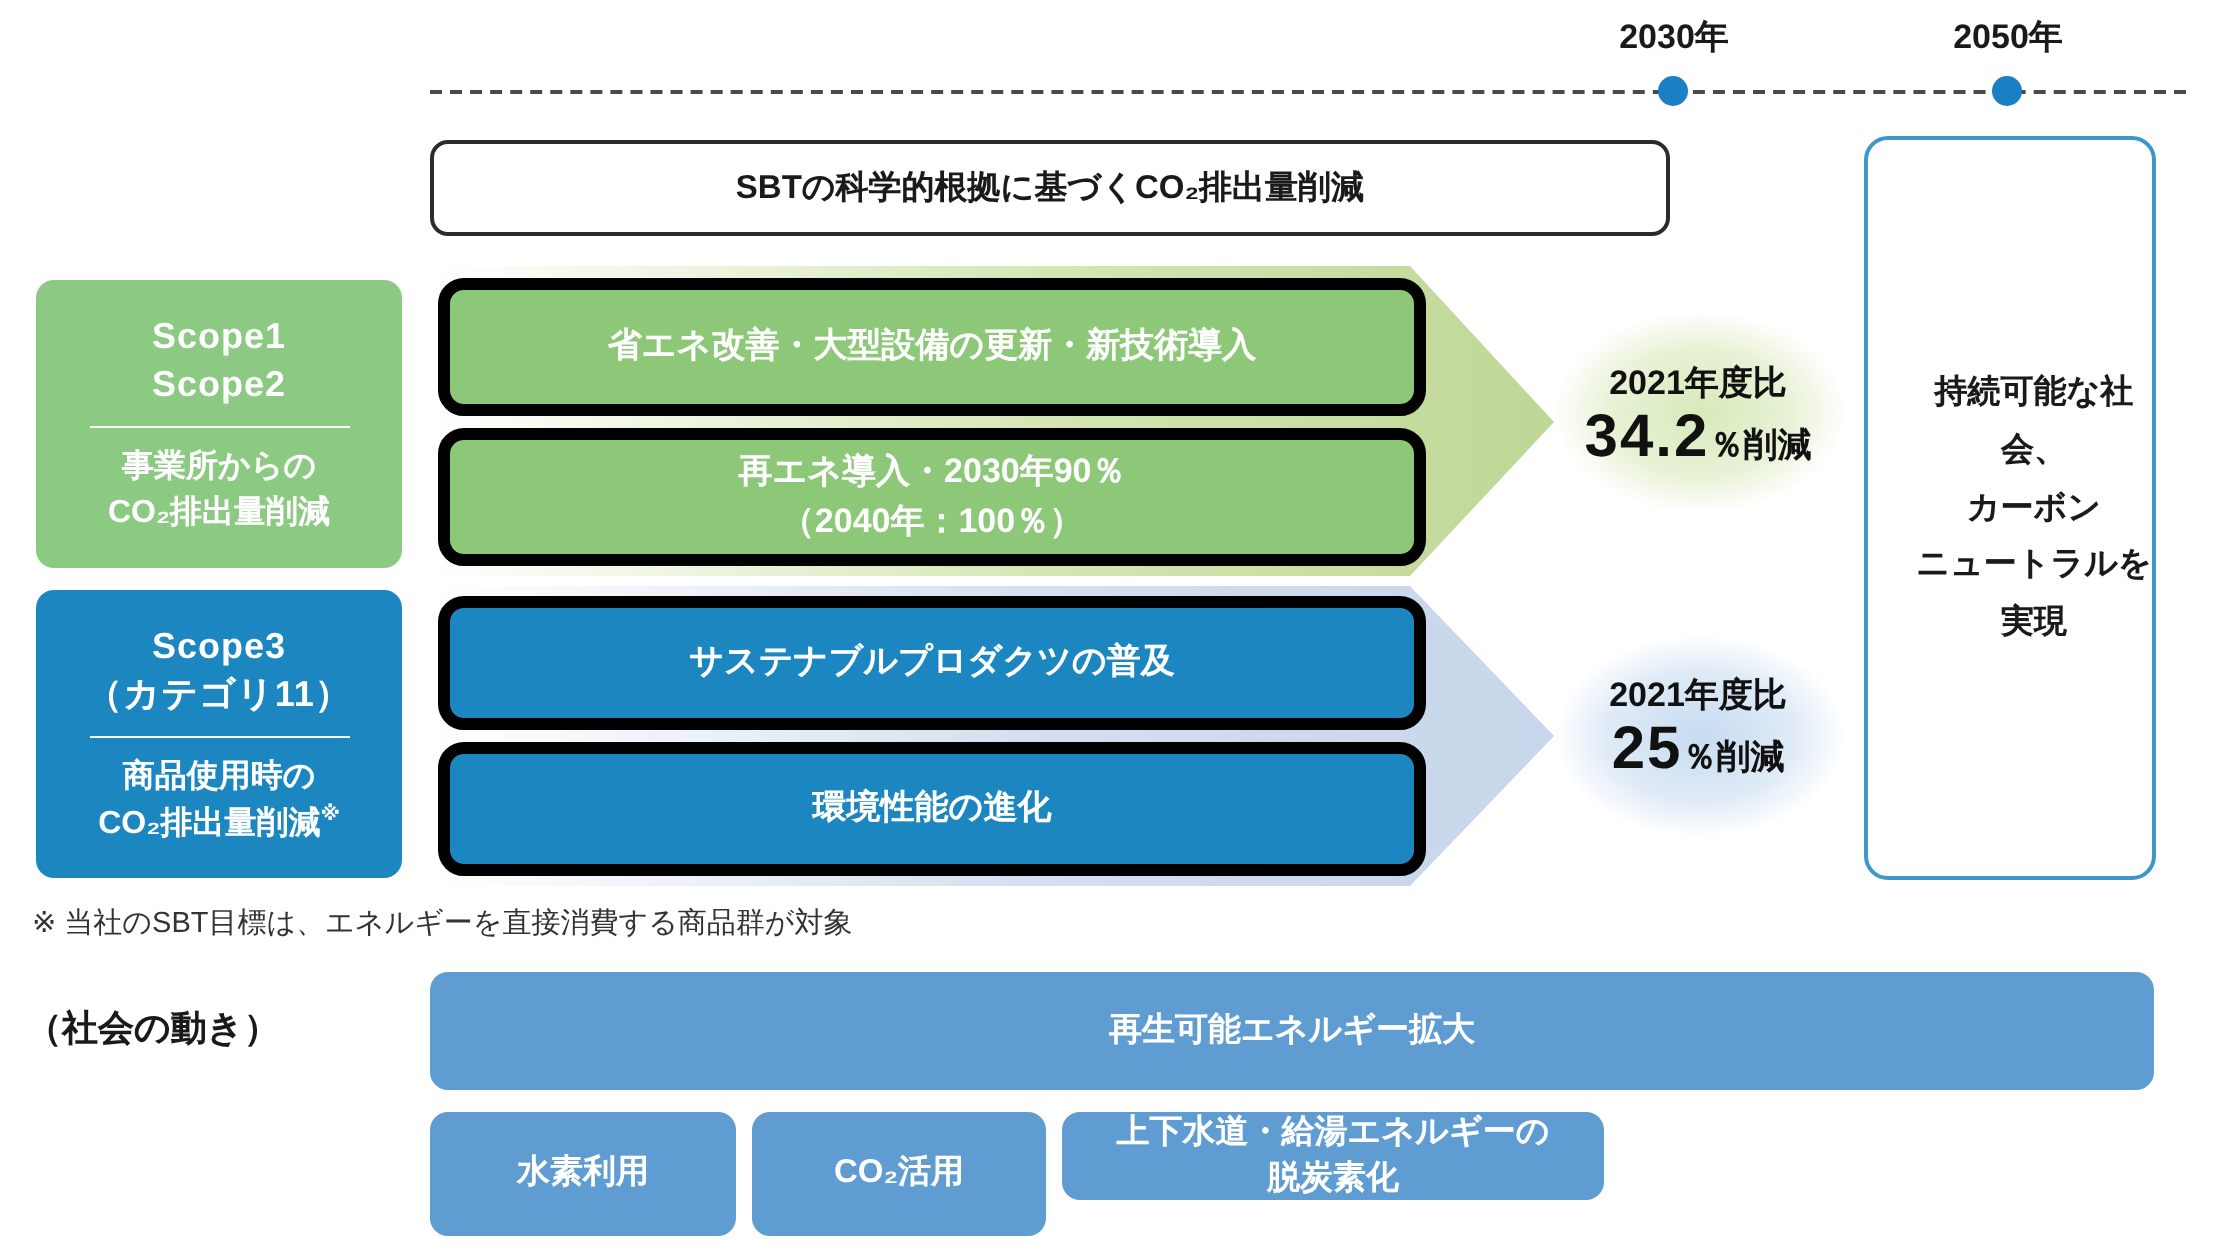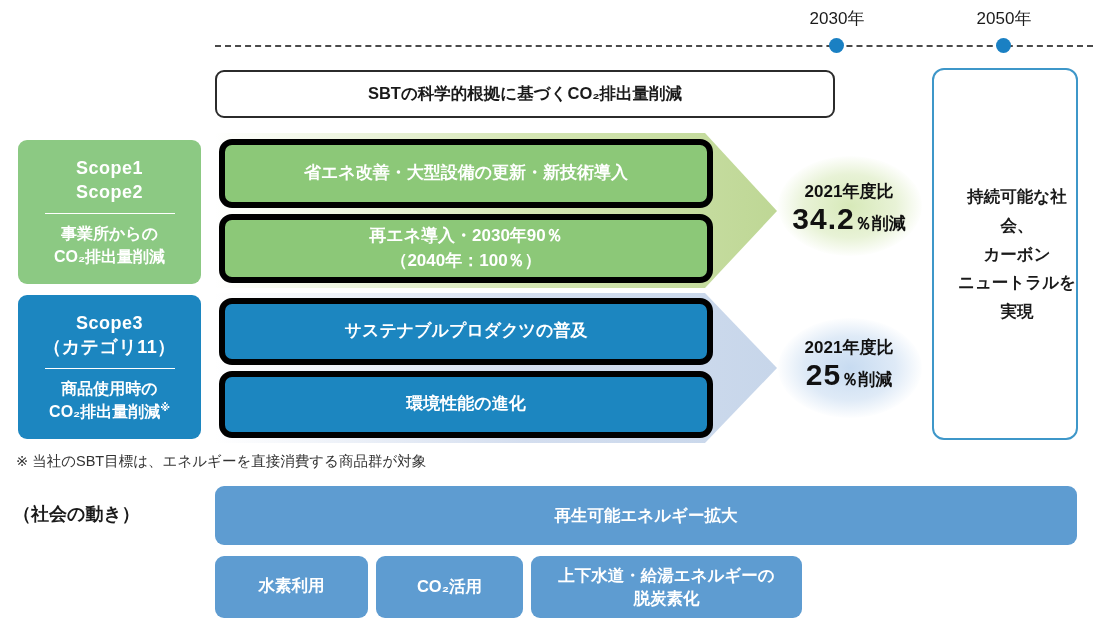--- a/index.html
+++ b/index.html
@@ -7,21 +7,21 @@
   .stage{
     position:relative;width:1112px;height:630px;background:#ffffff;
     font-family:"Liberation Sans","DejaVu Sans",sans-serif;
     color:#1a1a1a;overflow:hidden;
   }
   .abs{position:absolute;}
   .center-flex{display:flex;align-items:center;justify-content:center;text-align:center;}
   .col{flex-direction:column;}
 
   
-  .year-label{font-size:17px;font-weight:normal;transform:translateX(-50%);white-space:nowrap;text-align:right;}
+  .year-label{font-size:17px;font-weight:bold;transform:translateX(-50%);white-space:nowrap;text-align:right;}
   .dashline{border-top:2px dashed #4a4a4a;height:0;}
   .dot{width:15px;height:15px;border-radius:50%;background:#1a80c3;}
 
   
   .sbt-box{
     border:2px solid #2b2b2b;border-radius:9px;background:#fff;
     font-size:16.5px;font-weight:bold;
   }
 
   
@@ -157,18 +157,18 @@
   <div class="abs soc-box center-flex" style="left:215px;top:486px;width:862px;height:59px;">
     <span>再生可能エネルギー拡大</span>
   </div>
 
   <div class="abs soc-box center-flex" style="left:215px;top:556px;width:153px;height:62px;font-family:Liberation Mono, monospace;">
     <span>水素利用</span>
   </div>
   <div class="abs soc-box center-flex" style="left:376px;top:556px;width:147px;height:62px;">
     <span>CO₂活用</span>
   </div>
-  <div class="abs soc-box center-flex col" style="left:531px;top:556px;width:271px;height:62px;">
+  <div class="abs soc-box center-flex col" style="left:531px;top:556px;width:271px;height:44px;">
     <div>上下水道・給湯エネルギーの</div>
     <div>脱炭素化</div>
   </div>
 
 </div>
 
 </body></html>

